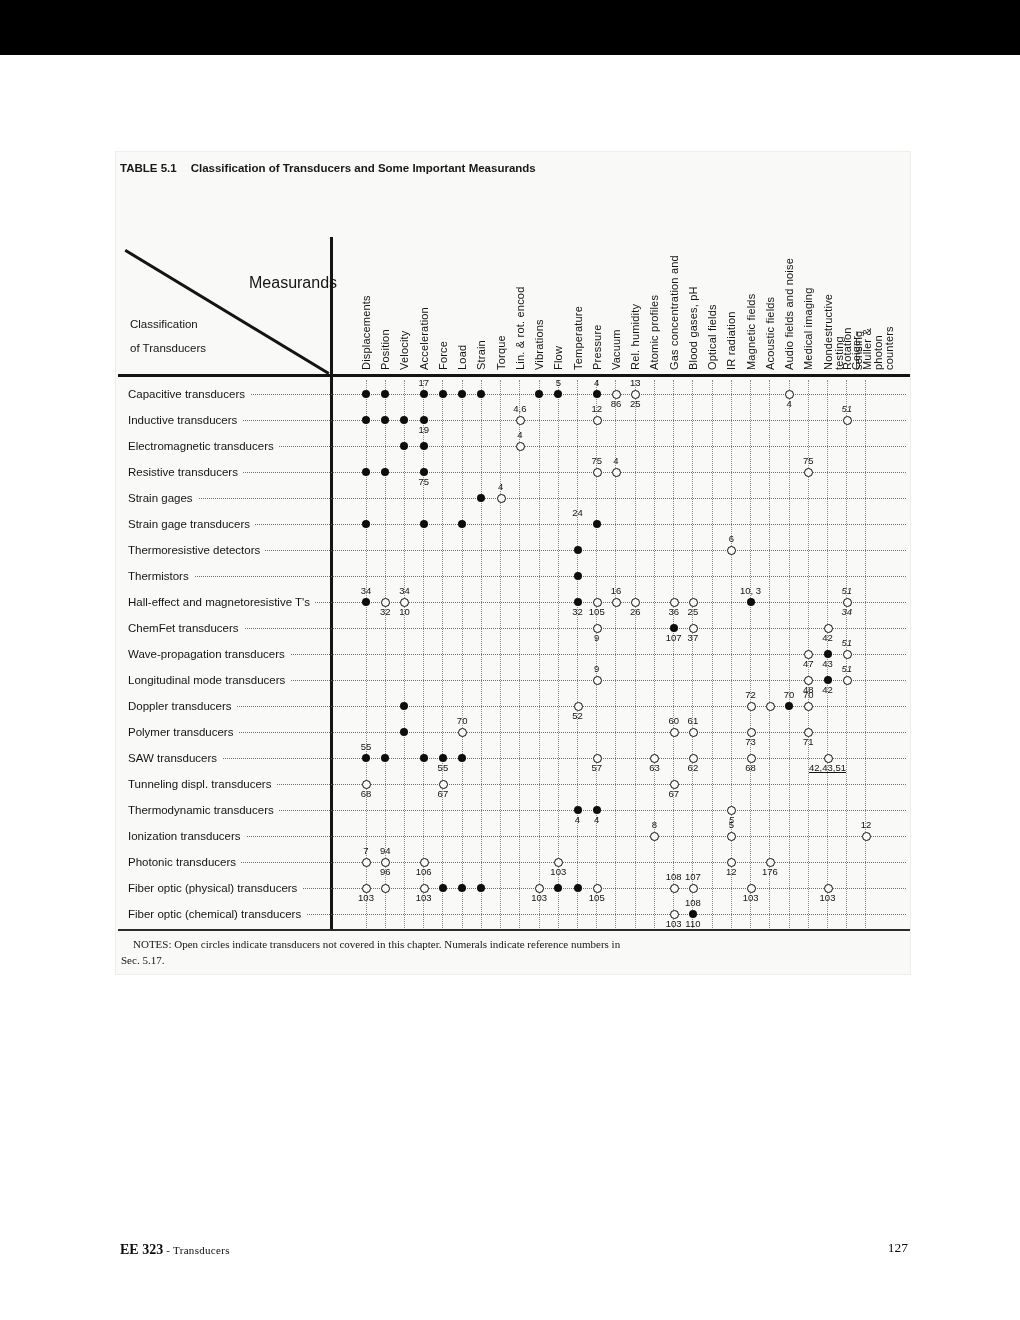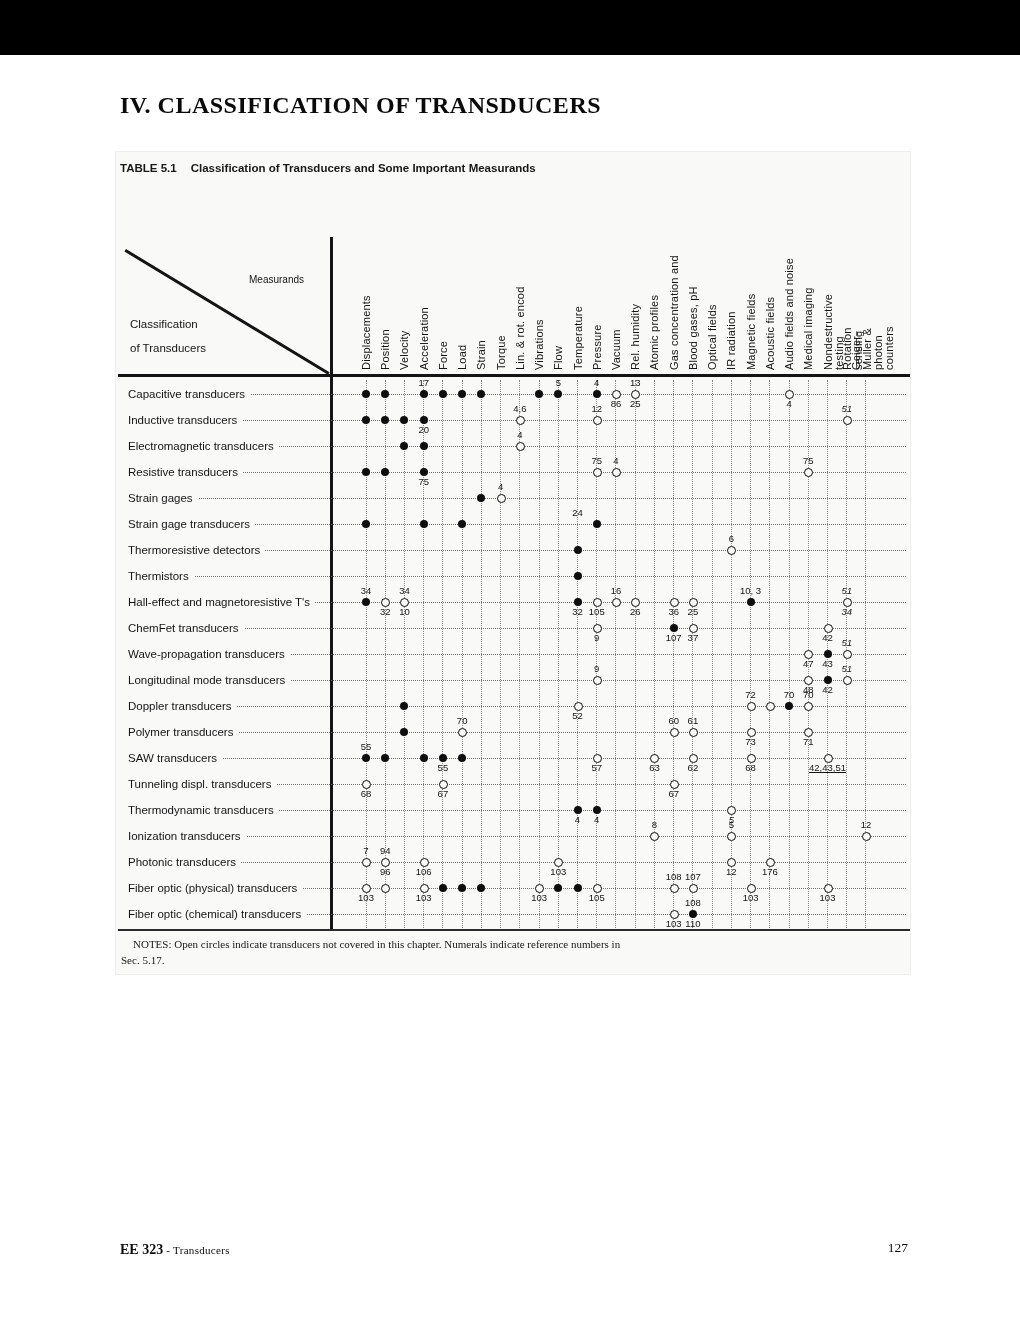--- a/index.html
+++ b/index.html
@@ -8,21 +8,21 @@
   #top-bar{position:absolute;left:0;top:0;width:1020px;height:55px;background:#000;}
   #doc-title{position:absolute;left:120px;top:92px;font-family:"Liberation Serif",serif;
              font-weight:bold;font-size:24px;letter-spacing:0.5px;color:#0a0a0a;}
   #panel{position:absolute;left:116px;top:152px;width:794px;height:822px;background:#f9f9f7;
          box-shadow:0 0 0 1px #eeeeec;}
   #caption{position:absolute;left:4px;top:10px;font-size:11.5px;font-weight:bold;color:#181818;}
   #caption .cap-label{margin-right:14px;}
   
   .diag{position:absolute;left:10px;top:97px;width:238px;height:3px;background:#141414;
         transform:rotate(31.2deg);transform-origin:0 0;}
-  #measurands-label{position:absolute;left:133px;top:122px;font-size:10px;color:#151515;}
+  #measurands-label{position:absolute;left:133px;top:122px;font-size:16px;color:#151515;}
   #class-line1{position:absolute;left:14px;top:166px;font-size:11.5px;color:#151515;}
   #class-line2{position:absolute;left:14px;top:190px;font-size:11.5px;color:#151515;}
   #v-divider{position:absolute;left:214px;top:85px;width:2.5px;height:694px;background:#141414;}
   #header-rule{position:absolute;left:2px;top:222px;width:792px;height:3px;background:#141414;}
   #bottom-rule{position:absolute;left:2px;top:777px;width:792px;height:2px;background:#2a2a2a;}
   .col-header{position:absolute;transform:rotate(-90deg);transform-origin:0 0;
               white-space:pre-line;font-size:11px;line-height:11px;color:#141414;letter-spacing:0.2px;}
   .row-label{position:absolute;left:12px;font-size:11.5px;line-height:14px;color:#141414;
              background:#f9f9f7;padding-right:5px;z-index:2;white-space:nowrap;}
   .hline-dotted{position:absolute;left:14px;width:776px;height:0;border-top:1.5px dotted #6f6f6f;z-index:0;}
@@ -42,21 +42,20 @@
   #footer .f-rest{font-size:11px;letter-spacing:0.3px;}
   #page-number{position:absolute;right:112px;top:1240px;font-family:"Liberation Serif",serif;
                font-size:13.5px;color:#0d0d0d;}
 </style>
 </head>
 <body>
 
 <div id="page">
   <div id="top-bar"></div>
 
-  <div id="doc-title">IV. CLASSIFICATION OF TRANSDUCERS</div>
 
   <div id="panel">
     <div id="caption">
       <span class="cap-label">TABLE 5.1</span><span>Classification of Transducers and Some Important Measurands</span>
     </div>
 
     <div class="diag"></div>
     <div id="measurands-label">Measurands</div>
     <div id="class-line1">Classification</div>
     <div id="class-line2">of Transducers</div>
@@ -144,21 +143,21 @@
       <div class="ref-num" style="left: 519.22px; top: 226px;">13</div>
       <div class="ref-num" style="left: 519.22px; top: 247px;">25</div>
       <div class="dot-o" style="left: 669.06px; top: 238px;"></div>
       <div class="ref-num" style="left: 673.06px; top: 247px;">4</div>
       <div class="hline-dotted" style="top: 267.5px;"></div>
       <div class="row-label" style="top: 261px;">Inductive transducers</div>
       <div class="dot-f" style="left: 246px; top: 264px;"></div>
       <div class="dot-f" style="left: 265.23px; top: 264px;"></div>
       <div class="dot-f" style="left: 284.46px; top: 264px;"></div>
       <div class="dot-f" style="left: 303.69px; top: 264px;"></div>
-      <div class="ref-num" style="left: 307.69px; top: 273px;">20</div>
+      <div class="ref-num" style="left: 307.69px; top: 273px;">19</div>
       <div class="dot-o" style="left: 399.84px; top: 264px;"></div>
       <div class="ref-num" style="left: 403.84px; top: 252px;">4,6</div>
       <div class="dot-o" style="left: 476.76px; top: 264px;"></div>
       <div class="ref-num" style="left: 480.76px; top: 252px;">12</div>
       <div class="dot-o" style="left: 726.75px; top: 264px;"></div>
       <div class="ref-num it" style="left: 730.75px; top: 252px;">51</div>
       <div class="hline-dotted" style="top: 293.5px;"></div>
       <div class="row-label" style="top: 287px;">Electromagnetic transducers</div>
       <div class="dot-f" style="left: 284.46px; top: 290px;"></div>
       <div class="dot-f" style="left: 303.69px; top: 290px;"></div>

